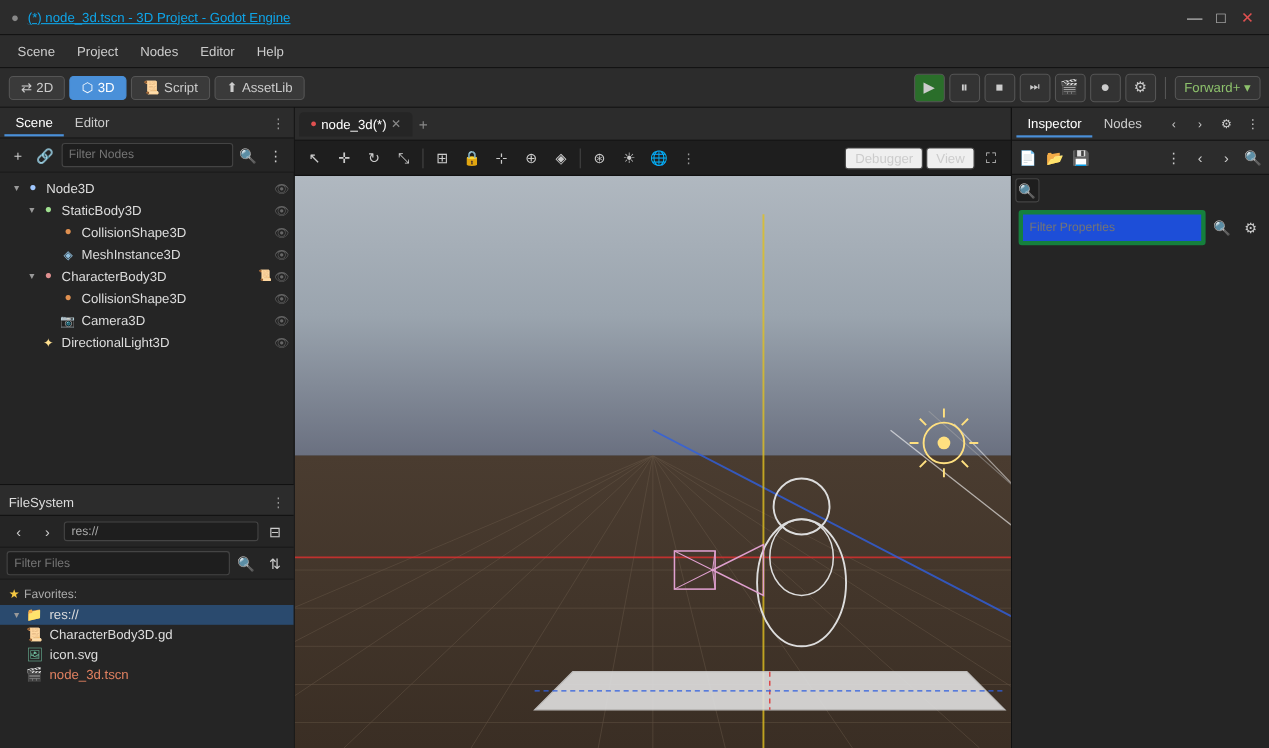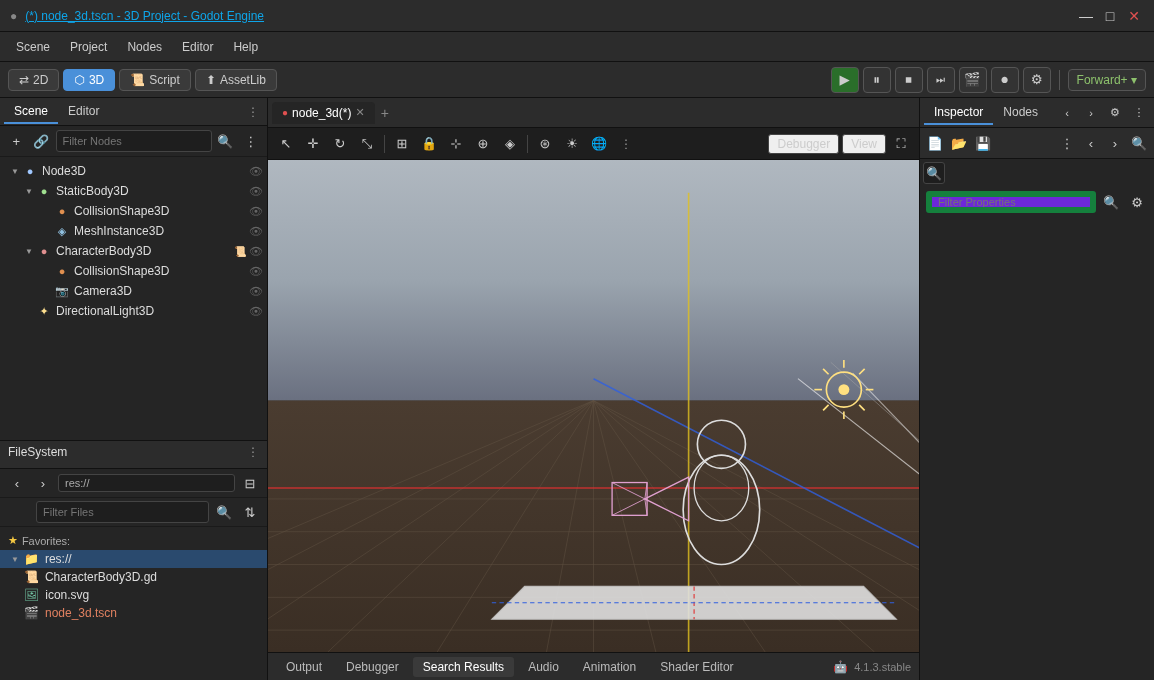--- a/index.html
+++ b/index.html
@@ -45,21 +45,21 @@
     .tree-item { display: flex; align-items: center; padding: 2px 4px; cursor: pointer; }
     .tree-indent { display: inline-block; }
     .tree-arrow { width: 14px; display: inline-flex; align-items: center; justify-content: center; color: #999; font-size: 9px; }
     .tree-icon { width: 16px; height: 16px; margin-right: 4px; display: inline-flex; align-items: center; justify-content: center; font-size: 11px; }
     .tree-label { flex: 1; font-size: 12px; color: #ddd; }
     .tree-eye { margin-left: auto; color: #666; font-size: 11px; }
     .tree-script { color: #999; font-size: 10px; margin-right: 2px; }
 
     
     #fs-panel { height: 240px; background: #252525; border-top: 1px solid #111; display: flex; flex-direction: column; }
-    #fs-header { display: flex; align-items: flex-start; padding: 4px 8px; background: #2c2c2c; border-bottom: 1px solid #111; height: 28px; }
+    #fs-header { display: flex; align-items: flex-end; padding: 4px 8px; background: #2c2c2c; border-bottom: 1px solid #111; height: 28px; }
     #fs-header .title { font-size: 12px; color: #ddd; flex: 1; }
     #fs-toolbar { display: flex; align-items: center; padding: 3px 6px; gap: 4px; border-bottom: 1px solid #1a1a1a; }
     #fs-tree { flex: 1; overflow-y: auto; padding: 4px 0; }
     .fs-item { display: flex; align-items: center; padding: 2px 8px; cursor: pointer; font-size: 12px; color: #ddd; }
     .fs-item.selected { background: #2a4a6e; }
     .fs-item .fs-icon { margin-right: 6px; font-size: 12px; }
     .fs-section { font-size: 11px; color: #aaa; padding: 3px 8px; display: flex; align-items: center; gap: 4px; }
     .fs-section-star { color: #f5c842; }
 
     
@@ -90,21 +90,21 @@
     .bottom-right { margin-left: auto; display: flex; align-items: center; gap: 6px; }
     .version-badge { color: #888; font-size: 11px; }
 
     
     #right-panel { width: 235px; background: #252525; display: flex; flex-direction: column; border-left: 1px solid #111; }
     #inspector-tabs { display: flex; align-items: center; background: #2c2c2c; border-bottom: 1px solid #111; height: 30px; padding: 0 4px; }
     .inspector-tab { padding: 4px 10px; cursor: pointer; color: #ccc; font-size: 12px; border-bottom: 2px solid transparent; }
     .inspector-tab.active { color: #fff; border-bottom: 2px solid #4a90d9; }
     #inspector-toolbar { display: flex; align-items: center; padding: 4px 4px; gap: 2px; background: #2c2c2c; border-bottom: 1px solid #111; }
     #filter-props { display: flex; align-items: center; padding: 4px 6px; gap: 4px; }
-    .filter-props-input { flex: 1; background: #6d28d9; border: 6px solid #15803d; border-radius: 3px; color: #ddd; padding: 2px 6px; font-size: 11px; height: 22px; }
+    .filter-props-input { flex: 1; background: #1d4ed8; border: 4px solid #15803d; border-radius: 3px; color: #ddd; padding: 2px 6px; font-size: 11px; height: 32px; }
     #inspector-content { flex: 1; overflow-y: auto; }
 
     
     .col-node3d { color: #a0c8ff; }
 
     
     ::-webkit-scrollbar { width: 6px; height: 6px; }
     ::-webkit-scrollbar-track { background: #1e1e1e; }
     ::-webkit-scrollbar-thumb { background: #444; border-radius: 3px; }
 
@@ -258,21 +258,21 @@
         <span class="title">FileSystem</span>
         <span style="color:#999; cursor:pointer;">⋮</span>
       </div>
       <div id="fs-toolbar">
         <button class="icon-btn">‹</button>
         <button class="icon-btn">›</button>
         <span style="flex:1; background:#1e1e1e; border:1px solid #444; border-radius:3px; padding:2px 6px; font-size:11px; color:#aaa;">res://</span>
         <button class="icon-btn">⊟</button>
       </div>
       <div style="display:flex; align-items:center; padding:3px 6px; gap:4px; border-bottom:1px solid #1a1a1a;">
-        <input class="filter-input" style="flex: 1 1 0%; margin-left: 30px;" placeholder="Filter Files">
+        <input class="filter-input" style="flex: 1 1 0%;" placeholder="Filter Files">
         <button class="icon-btn">🔍</button>
         <button class="icon-btn">⇅</button>
       </div>
       <div id="fs-tree">
         <div class="fs-section">
           <span class="fs-section-star">★</span>
           <span>Favorites:</span>
         </div>
         <div class="fs-item selected">
           <span class="tree-arrow arrow-down" style="font-size:8px; color:#999; margin-right:2px;"></span>
@@ -428,32 +428,20 @@
 
           <line x1="0" y1="0" x2="-20" y2="15" stroke="#3060e0" stroke-width="2"></line>
           <circle cx="-22" cy="17" r="7" fill="#3060e0"></circle>
           <text x="-22" y="21" font-size="9" fill="white" text-anchor="middle">Z</text>
 
           <circle cx="0" cy="0" r="5" fill="#888"></circle>
         </g>
       </svg>
     </div>
 
-    <div id="bottom-tabs">
-      <div class="bottom-tab">Output</div>
-      <div class="bottom-tab">Debugger</div>
-      <div class="bottom-tab active">Search Results</div>
-      <div class="bottom-tab">Audio</div>
-      <div class="bottom-tab">Animation</div>
-      <div class="bottom-tab">Shader Editor</div>
-      <div class="bottom-right">
-        <span style="color:#888; font-size:12px;">🤖</span>
-        <span class="version-badge">4.1.3.stable</span>
-      </div>
-    </div>
   </div>
 
   <div id="right-panel">
     <div id="inspector-tabs">
       <div class="inspector-tab active">Inspector</div>
       <div class="inspector-tab">Nodes</div>
       <div style="margin-left:auto; display:flex; gap:2px;">
         <button class="icon-btn" style="font-size:11px;">‹</button>
         <button class="icon-btn" style="font-size:11px;">›</button>
         <button class="icon-btn" style="font-size:11px;">⚙</button>

